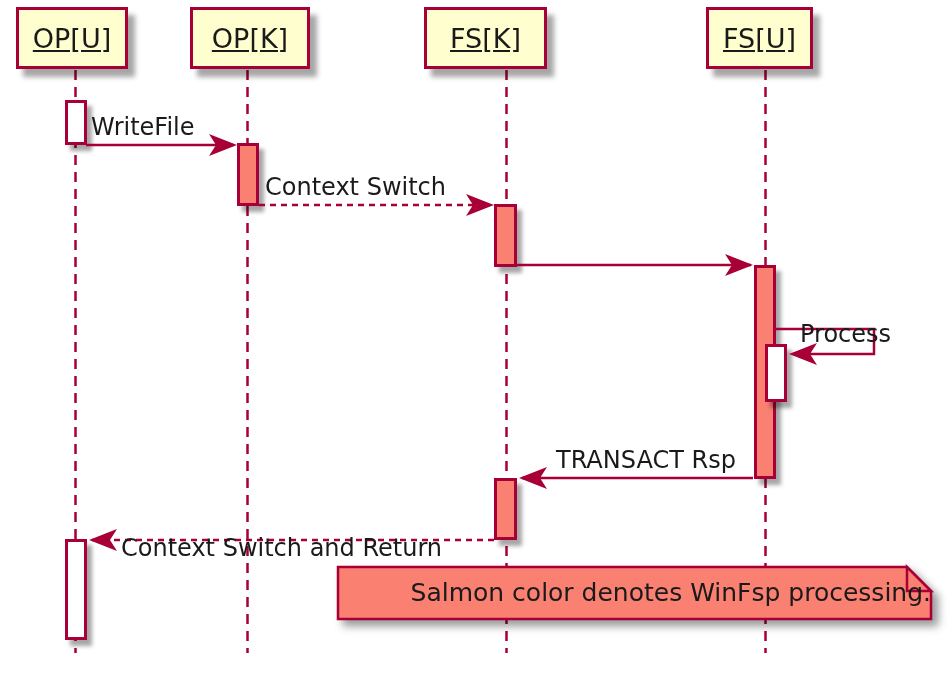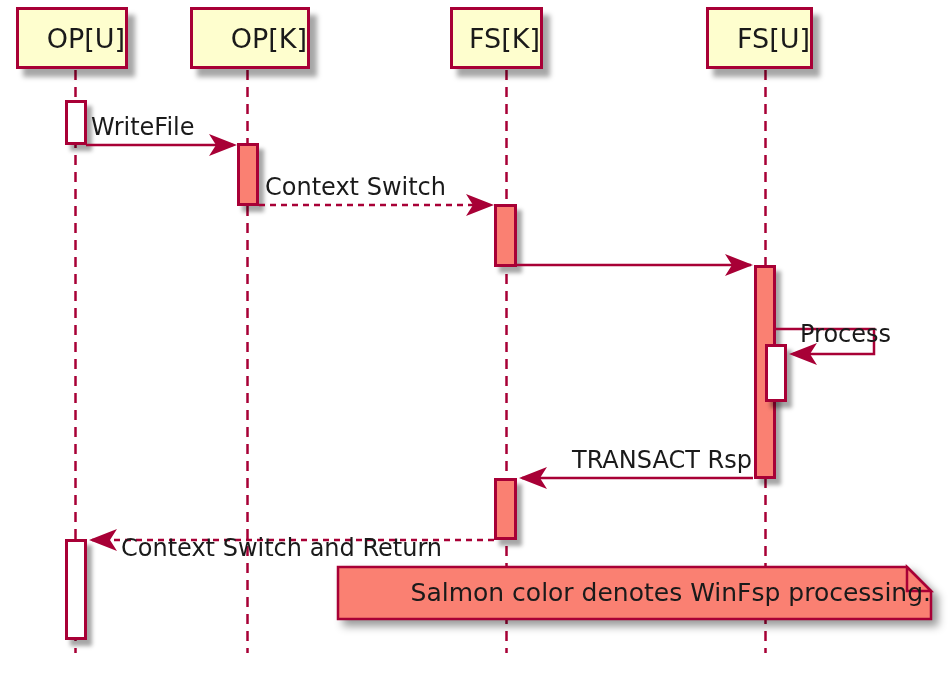--- a/index.html
+++ b/index.html
@@ -14,23 +14,24 @@
     position:relative;width:950px;height:682px;background:var(--background);
     font-family:"DejaVu Sans","Liberation Sans",sans-serif;color:var(--text);
     overflow:hidden;
   }
   .layer{position:absolute;left:0;top:0;width:950px;height:682px;}
   #lifeline-layer{z-index:1;}
   #arrow-layer{z-index:3;pointer-events:none;}
   .participant{
     position:absolute;top:7px;height:62px;box-sizing:border-box;
     background:var(--participant_fill);border:3px solid var(--border);
-    display:flex;align-items:center;justify-content:flex-end;
+    display:flex;align-items:center;justify-content:center;
     font-size:27px;z-index:2;
     box-shadow:7px 8px 5px rgba(0,0,0,0.35);
+    text-decoration:underline;
   }
   .activation{
     position:absolute;box-sizing:border-box;border:3px solid var(--border);
     box-shadow:5px 6px 4px rgba(0,0,0,0.35);z-index:2;
   }
   .activation.salmon{background:var(--salmon);}
   .activation.white{background:#ffffff;z-index:3;}
   .msg-label{
     position:absolute;font-size:24px;white-space:nowrap;z-index:4;color:var(--text);
   }
@@ -51,21 +52,21 @@
     <line x1="506.5" y1="70" x2="506.5" y2="653" stroke="#A80036" stroke-width="2.5" stroke-dasharray="10,7"></line>
     <line x1="765.5" y1="70" x2="765.5" y2="653" stroke="#A80036" stroke-width="2.5" stroke-dasharray="10,7"></line>
   </svg>
 
   <div class="participant" style="left:16px;width:112px;">
     <span>OP[U]</span>
   </div>
   <div class="participant" style="left:190px;width:120px;">
     <span>OP[K]</span>
   </div>
-  <div class="participant" style="left:450px;width:93px;">
+  <div class="participant" style="left:424px;width:123px;">
     <span>FS[K]</span>
   </div>
   <div class="participant" style="left:706px;width:107px;">
     <span>FS[U]</span>
   </div>
 
   <div class="activation white" style="left:65px;top:100px;width:22px;height:45px;"></div>
   <div class="activation salmon" style="left:237px;top:143px;width:22px;height:63px;"></div>
   <div class="activation salmon" style="left:494px;top:204px;width:23px;height:63px;"></div>
   <div class="activation salmon" style="left:754px;top:265px;width:22px;height:214px;"></div>
@@ -95,18 +96,18 @@
 
     <g style="filter:drop-shadow(6px 6px 4px rgba(0,0,0,0.40));">
       <polygon points="338,567 907,567 931,591 931,619 338,619" fill="#FA8072" stroke="#A80036" stroke-width="2.5" stroke-linejoin="miter"></polygon>
       <polygon points="907,567 907,591 931,591" fill="#FA8072" stroke="#A80036" stroke-width="2.5" stroke-linejoin="miter"></polygon>
     </g>
   </svg>
 
   <div class="msg-label" style="left:91px;top:113px;">WriteFile</div>
   <div class="msg-label" style="left:265px;top:173px;">Context Switch</div>
   <div class="msg-label" style="left:800px;top:297px;margin-top:23px;">Process</div>
-  <div class="msg-label" style="left:572px;top:446px;">TRANSACT Rsp</div>
+  <div class="msg-label" style="left:556px;top:446px;">TRANSACT Rsp</div>
   <div class="msg-label" style="left:121px;top:508px;margin-top:26px;">Context Switch and Return</div>
 
   <div class="note-text">Salmon color denotes WinFsp processing.</div>
 
 </div>
 
 </body></html>

